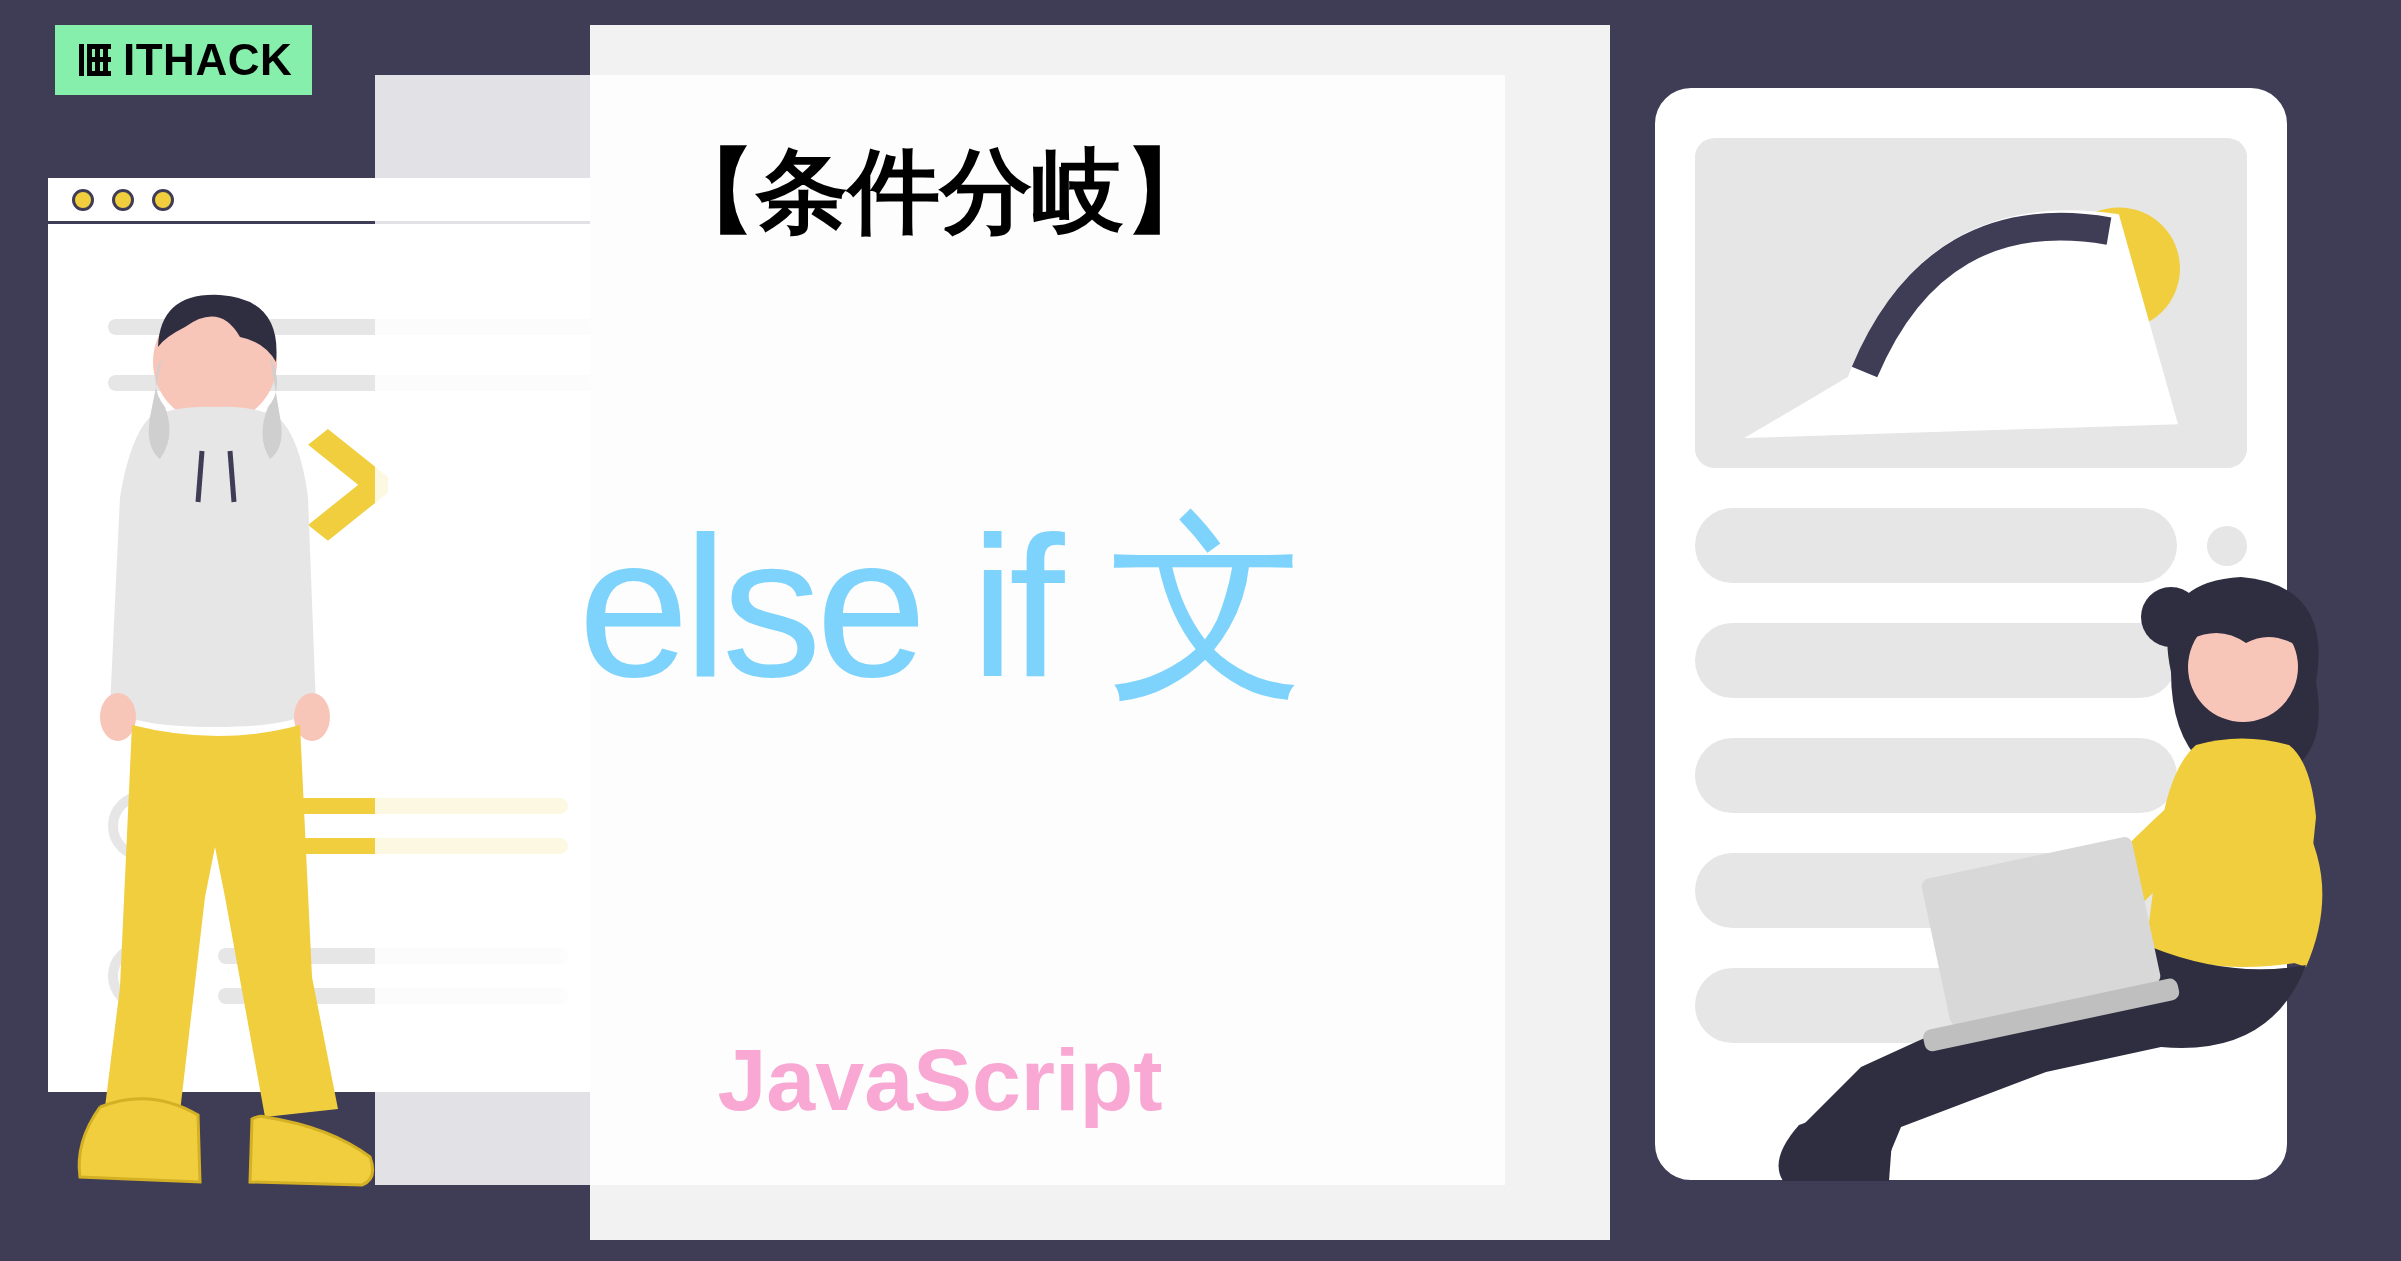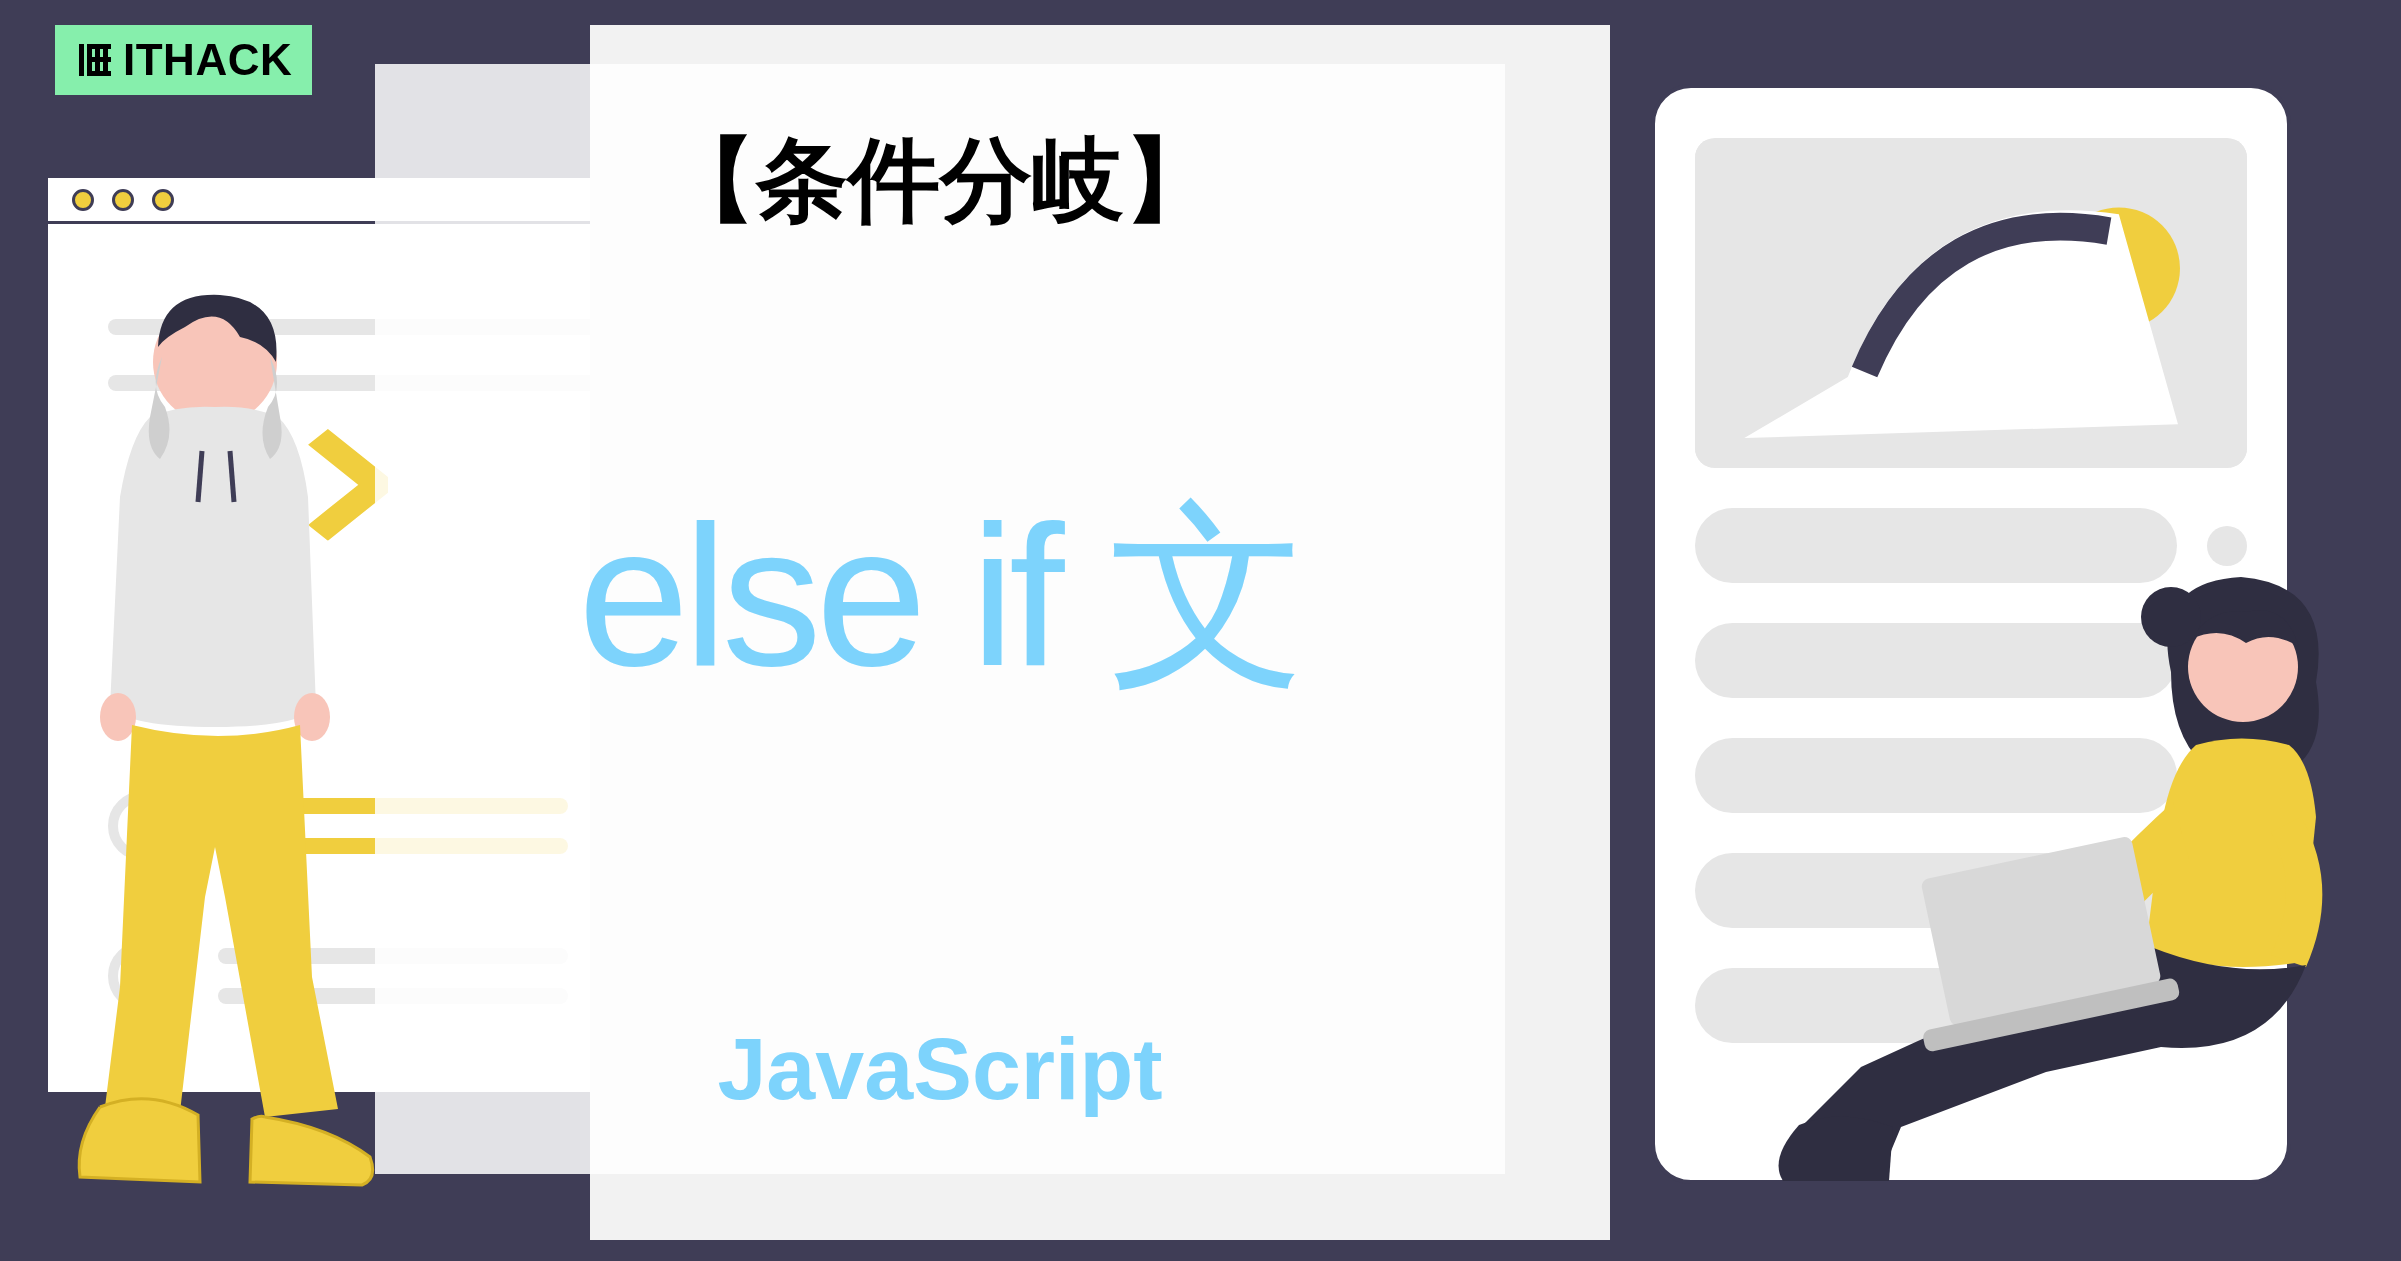--- a/index.html
+++ b/index.html
@@ -80,21 +80,21 @@
       top: 25px;
       left: 590px;
       width: 1020px;
       height: 1215px;
       background: #f2f2f2;
       z-index: 50;
     }
     
     .title-panel {
       position: absolute;
-      top: 64px;
+      top: 75px;
       left: 375px;
       width: 1130px;
       height: 1110px;
       background: rgba(255,255,255,0.85);
       z-index: 60;
       text-align: center;
     }
     .subtitle {
       font-size: 92px;
       font-weight: 600;
@@ -104,21 +104,21 @@
     .maintitle {
       font-size: 200px;
       font-weight: 400;
       color: #7dd3fc;
       margin-top: 220px;
       letter-spacing: -6px;
     }
     .script-label {
       font-size: 88px;
       font-weight: 600;
-      color: #7dd3fc;
+      color: #f9a8d4;
       margin-top: 285px;
     }
     
     .phone {
       position: absolute;
       top: 84px;
       right: 110px;
       width: 640px;
       height: 1100px;
       background: #fff;

